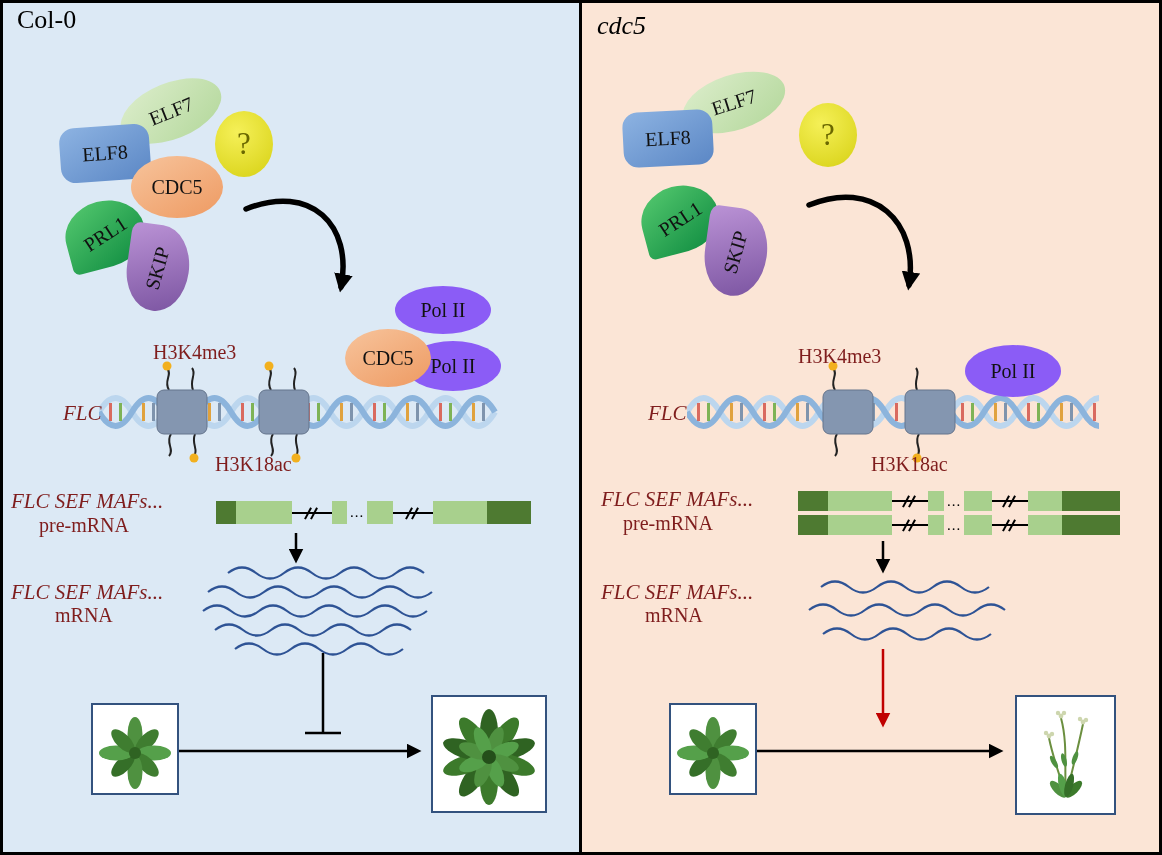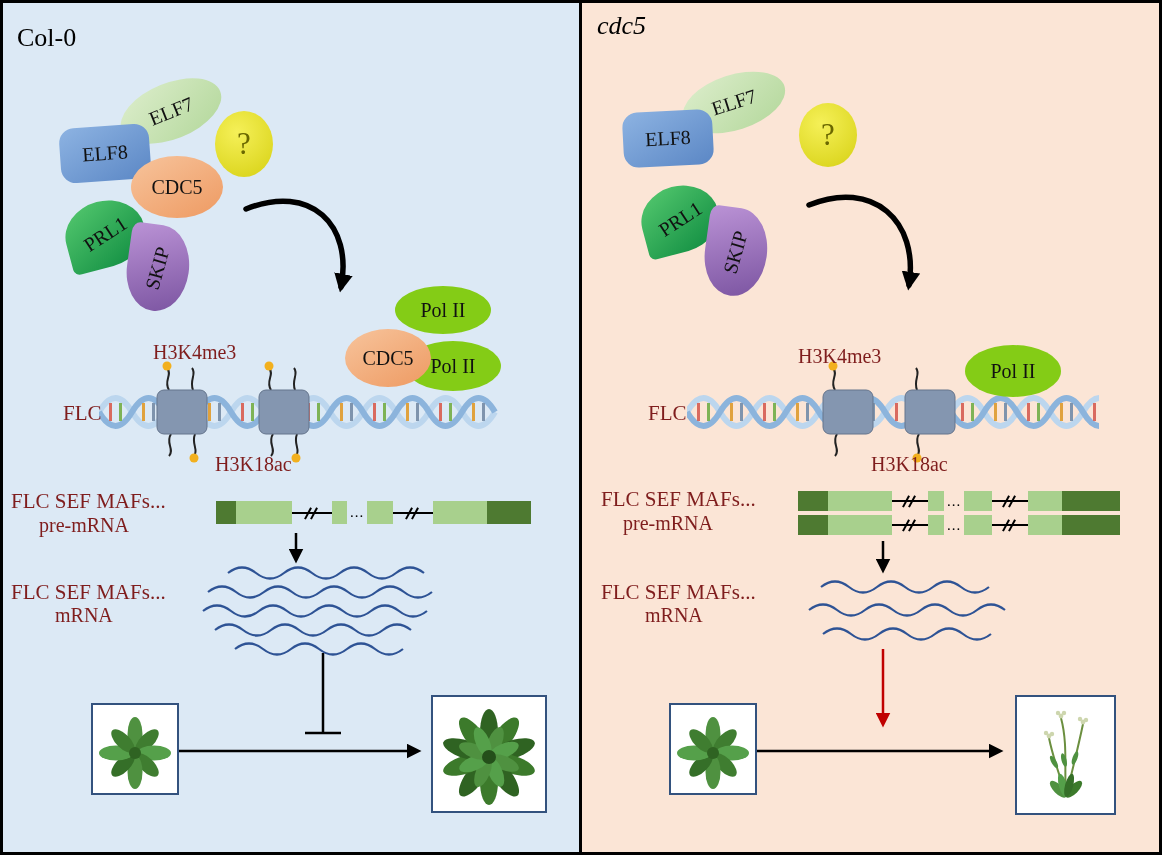--- a/index.html
+++ b/index.html
@@ -13,23 +13,23 @@
   .it{font-style:italic}
   .shape{position:absolute;display:flex;align-items:center;justify-content:center;z-index:4}
   .plabel{font-size:20px;color:#111;white-space:nowrap}
   .elf7{border-radius:50%;background:linear-gradient(150deg,#dcedcb,#b4d89c)}
   .elf8{border-radius:15px;background:linear-gradient(150deg,#8db3e2,#5b87c5)}
   .cdc5{border-radius:50%;background:linear-gradient(150deg,#f7c49c,#ee9a62)}
   .qmark{border-radius:50%;background:radial-gradient(circle at 38% 32%,#f5f058,#d6d012)}
   .qmark .plabel{font-size:31px;color:#6a6700}
   .prl1{border-radius:54% 54% 54% 10%;background:linear-gradient(150deg,#56ca70,#0d8a3f)}
   .skip{border-radius:14% 56% 54% 54%;background:linear-gradient(160deg,#bb93d6,#7a53a0)}
-  .pol2{border-radius:50%;background:#84cc16;z-index:3}
+  .pol2{border-radius:50%;background:#8b5cf6;z-index:3}
   .text{position:absolute;font-size:20px;color:#7f1d1d;z-index:6;white-space:nowrap}
-  .gene{font-size:21px;}
+  .gene{font-size:21px;font-style:italic}
   .layer{position:absolute;left:0;top:0;z-index:2;pointer-events:none}
   .dna{position:absolute;z-index:2}
   .box{position:absolute;background:#fff;border:2px solid #33527e;z-index:3;
        display:flex;align-items:center;justify-content:center}
   .premrna{position:absolute;display:flex;align-items:center;z-index:4}
   .premrna .exon{height:23px}
   .exon.d{background:#4e7a31}
   .exon.l{background:#a8d08d}
   .intron{position:relative;height:0;border-top:2.4px solid #000}
   .slash{position:absolute;top:-7px;width:2.4px;height:13px;background:#000;transform:rotate(28deg);display:block}
@@ -40,21 +40,21 @@
 </style>
 </head>
 <body>
 
 <div id="root">
 
   <div class="panel left"></div>
   <div class="panel right"></div>
   <div class="divider"></div>
 
-  <div class="title" style="left:14px;top:20px">Col-0</div>
+  <div class="title" style="left:14px;top:2px">Col-0</div>
   <div class="title it" style="left:594px;top:8px">cdc5</div>
 
   <div class="shape elf7" style="left:115px;top:80px;width:106px;height:56px;transform:rotate(-22deg)">
     <span class="plabel">ELF7</span>
     </div>
   <div class="shape elf8" style="left:57px;top:123px;width:90px;height:55px;transform:rotate(-4deg)">
     <span class="plabel">ELF8</span>
     </div>
   <div class="shape qmark" style="left:212px;top:108px;width:58px;height:66px">
     <span class="plabel">?</span>

